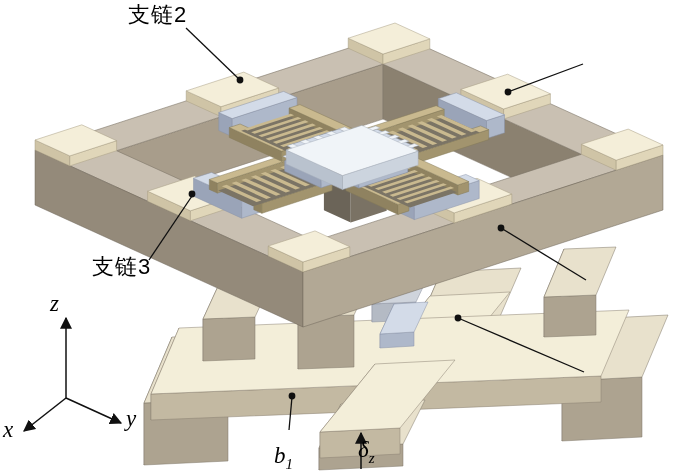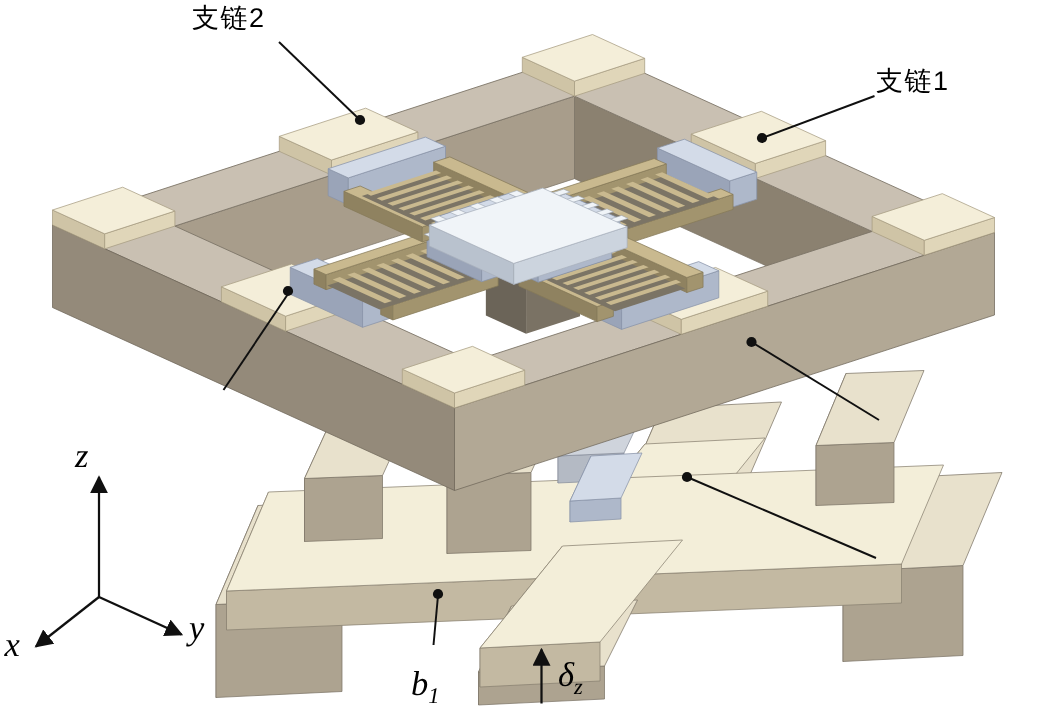--- a/index.html
+++ b/index.html
@@ -1,19 +1,19 @@
 <!DOCTYPE html>
 <html><head>
 <meta charset="utf-8">
 <style>
   html,body{margin:0;padding:0;background:#ffffff}
   .fig{position:relative;width:700px;height:474px;background:#fff;overflow:hidden;
        font-family:"Liberation Sans","DejaVu Sans",sans-serif}
   .fig svg{position:absolute;left:0;top:0}
-  .lbl{position:absolute;color:#000;font-size:18px;line-height:1.1;white-space:nowrap;letter-spacing:1px}
+  .lbl{position:absolute;color:#000;font-size:22px;line-height:1.1;white-space:nowrap;letter-spacing:1px}
   .math{position:absolute;color:#000;font-family:"Liberation Serif","DejaVu Serif",serif;
         font-style:italic;font-size:23px;line-height:1;white-space:nowrap}
   .math sub{font-size:15px}
   .ldr{stroke:#101010;stroke-width:1.3;fill:none}
   .ax{stroke:#101010;stroke-width:1.5;fill:none}
   .dot{fill:#101010;stroke:none}
 </style>
 </head>
 <body>
 
@@ -231,21 +231,21 @@
     </g>
 
     <g>
       <line class="ax" x1="66" y1="398" x2="66" y2="318" marker-end="url(#ah)"></line>
       <line class="ax" x1="66" y1="398" x2="24" y2="431" marker-end="url(#ah)"></line>
       <line class="ax" x1="66" y1="398" x2="121" y2="423" marker-end="url(#ah)"></line>
     </g>
   </svg>
 
   <div class="lbl" style="left:128px;top:3px">支链2</div>
-  <div class="lbl" style="left:584px;top:45px">支链1</div>
+  <div class="lbl" style="left:92px;top:255px">支链3</div>
 
   <div class="math" style="left:274px;top:444px"><span>b</span><sub>1</sub></div>
-  <div class="math" style="left:372px;top:438px"><span>δ</span><sub>z</sub></div>
+  <div class="math" style="left:358px;top:438px"><span>δ</span><sub>z</sub></div>
 
   <div class="math" style="left:50px;top:292px">z</div>
   <div class="math" style="left:3px;top:418px">x</div>
   <div class="math" style="left:126px;top:407px">y</div>
 </div>
 
 </body></html>

